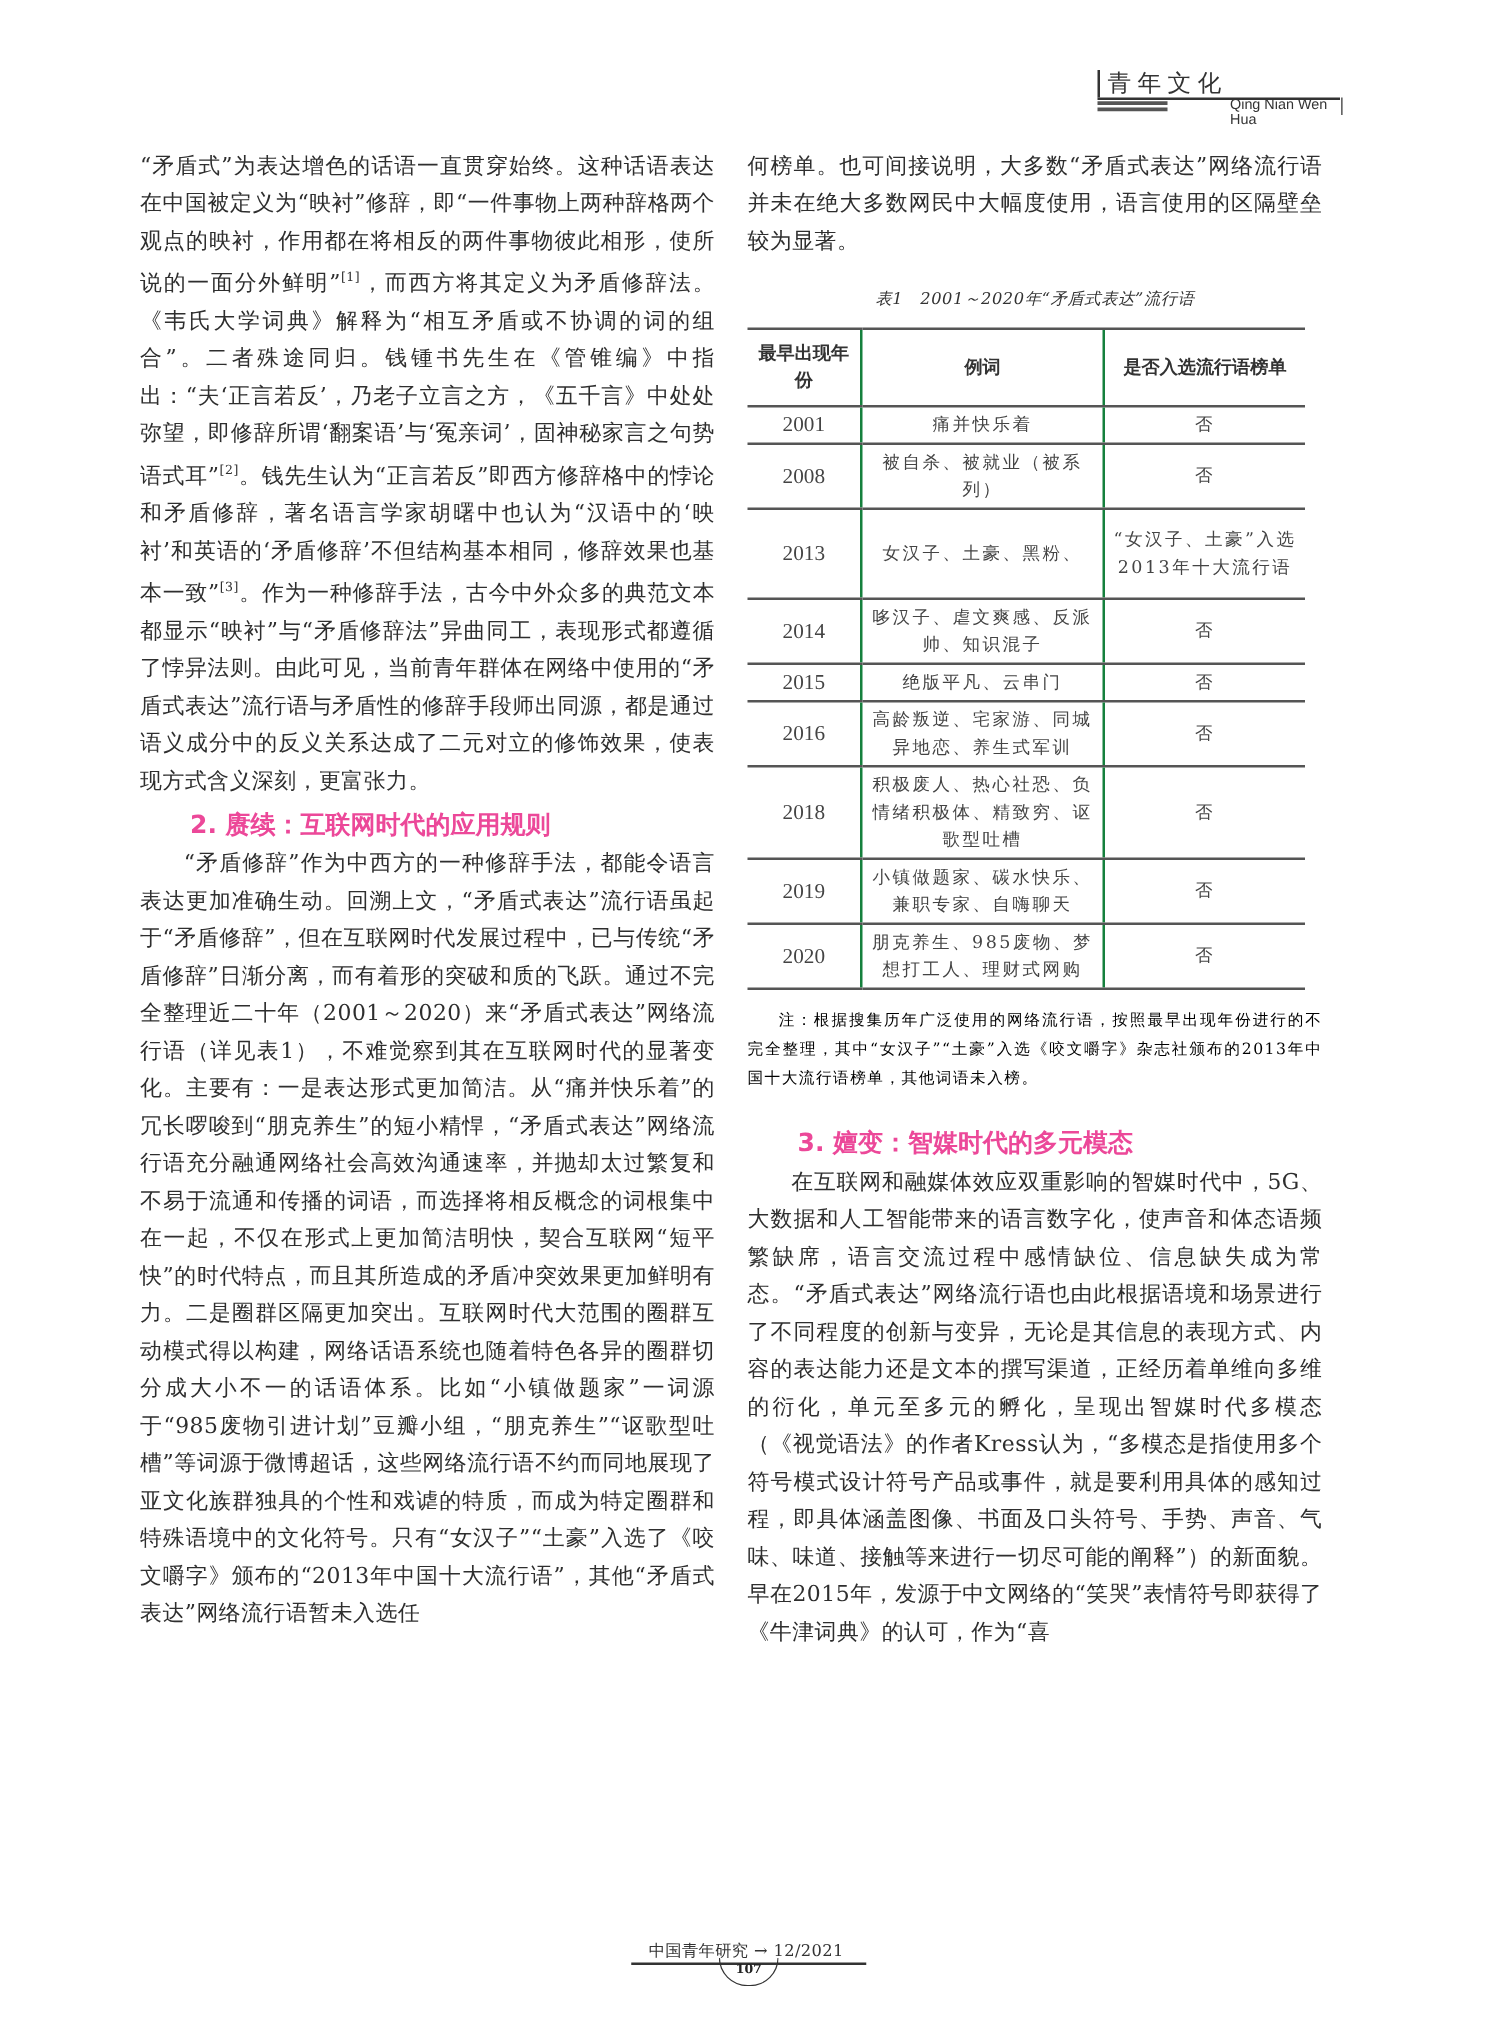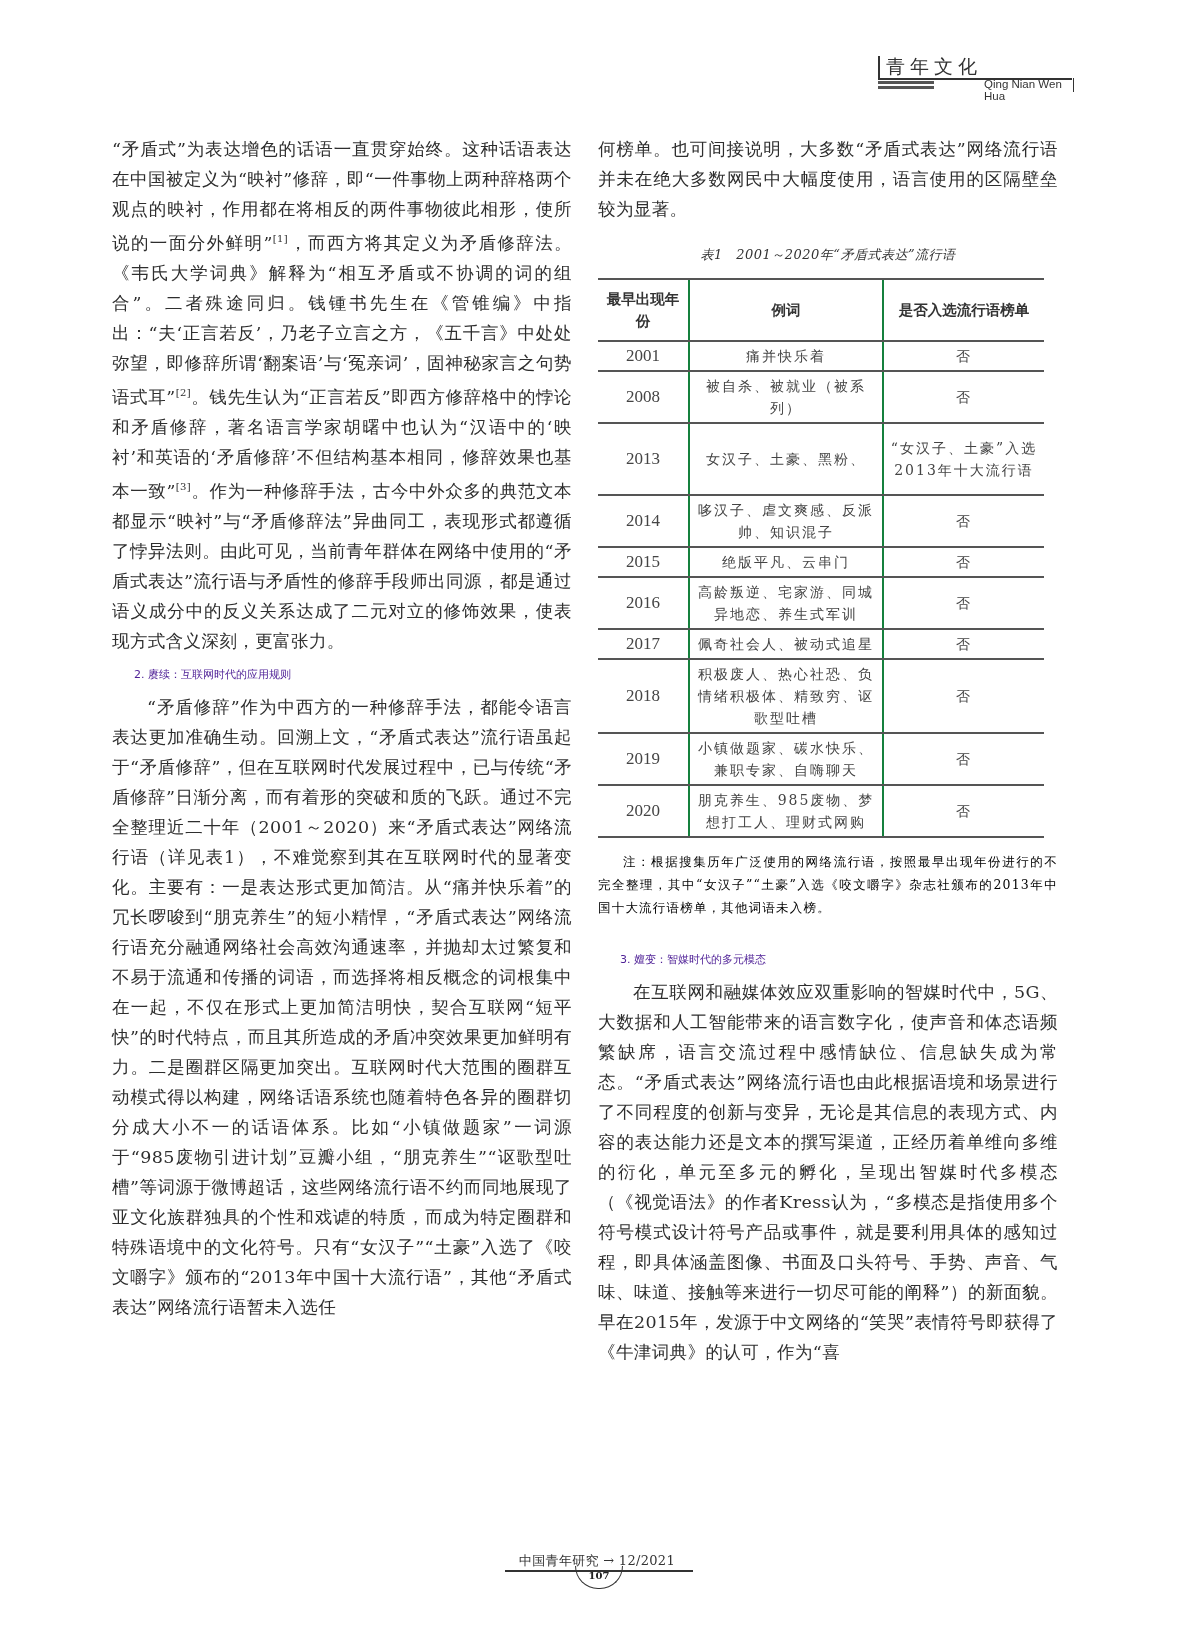--- a/index.html
+++ b/index.html
@@ -12,31 +12,31 @@
   .header { position: absolute; left: 878px; top: 56px; width: 196px; height: 40px; }
   .header .vbar { position: absolute; left: 0; top: 0; width: 2px; height: 22px; background: #333; }
   .header .title { position: absolute; left: 8px; top: -2px; font-size: 19px; letter-spacing: 5px; color: #333; }
   .header .hline { position: absolute; left: 0; top: 22px; width: 194px; height: 1.5px; background: #333; }
   .header .rbar { position: absolute; right: 0; top: 22px; width: 1.5px; height: 14px; background: #333; }
   .header .dbl1 { position: absolute; left: 0; top: 25px; width: 56px; height: 2.5px; background: #555; }
   .header .dbl2 { position: absolute; left: 0; top: 30px; width: 56px; height: 2.5px; background: #555; }
   .header .pinyin { position: absolute; left: 60px; top: 22px; font-size: 11.5px; color: #333; font-family: Liberation Sans, sans-serif; margin-left: 46px; }
 
   
-  .col { position: absolute; top: 134px; width: 460px; }
+  .col { position: absolute; top: 118px; width: 460px; }
   .col-left { left: 112px; }
   .col-right { left: 598px; }
   .para {
     margin: 0; font-size: 17.5px; line-height: 30px; text-align: justify;
     letter-spacing: 0.4px; color: #2e2e2e;
   }
   .indent { text-indent: 2em; }
   .heading {
     margin: 4px 0 2px 0; font-family: "DejaVu Sans", "Liberation Sans", sans-serif;
-    font-weight: normal; font-size: 11px; line-height: 30px; padding-left: 2em; color: #4c1d95;
+    font-weight: bold; font-size: 20px; line-height: 30px; padding-left: 2em; color: #ec4899;
   }
   sup { font-size: 10px; vertical-align: 7px; }
 
   
   .tbl-caption {
     text-align: center; font-size: 13px; margin: 22px 0 14px 0; letter-spacing: 0.5px; color: #333;
     font-style: italic;
   }
   table.data { width: 446px; border-collapse: collapse; font-size: 14.5px; color: #444; }
   table.data th, table.data td {
@@ -115,25 +115,20 @@
           <td class="year">2015</td>
           <td class="words">绝版平凡、云串门</td>
           <td class="sel">否</td>
         </tr>
       <tr>
           <td class="year">2016</td>
           <td class="words">高龄叛逆、宅家游、同城异地恋、养生式军训</td>
           <td class="sel">否</td>
         </tr>
       <tr>
-          <td class="year">2017</td>
-          <td class="words">佩奇社会人、被动式追星</td>
-          <td class="sel">否</td>
-        </tr>
-      <tr>
           <td class="year">2018</td>
           <td class="words">积极废人、热心社恐、负情绪积极体、精致穷、讴歌型吐槽</td>
           <td class="sel">否</td>
         </tr>
       <tr>
           <td class="year">2019</td>
           <td class="words">小镇做题家、碳水快乐、兼职专家、自嗨聊天</td>
           <td class="sel">否</td>
         </tr>
       <tr>

